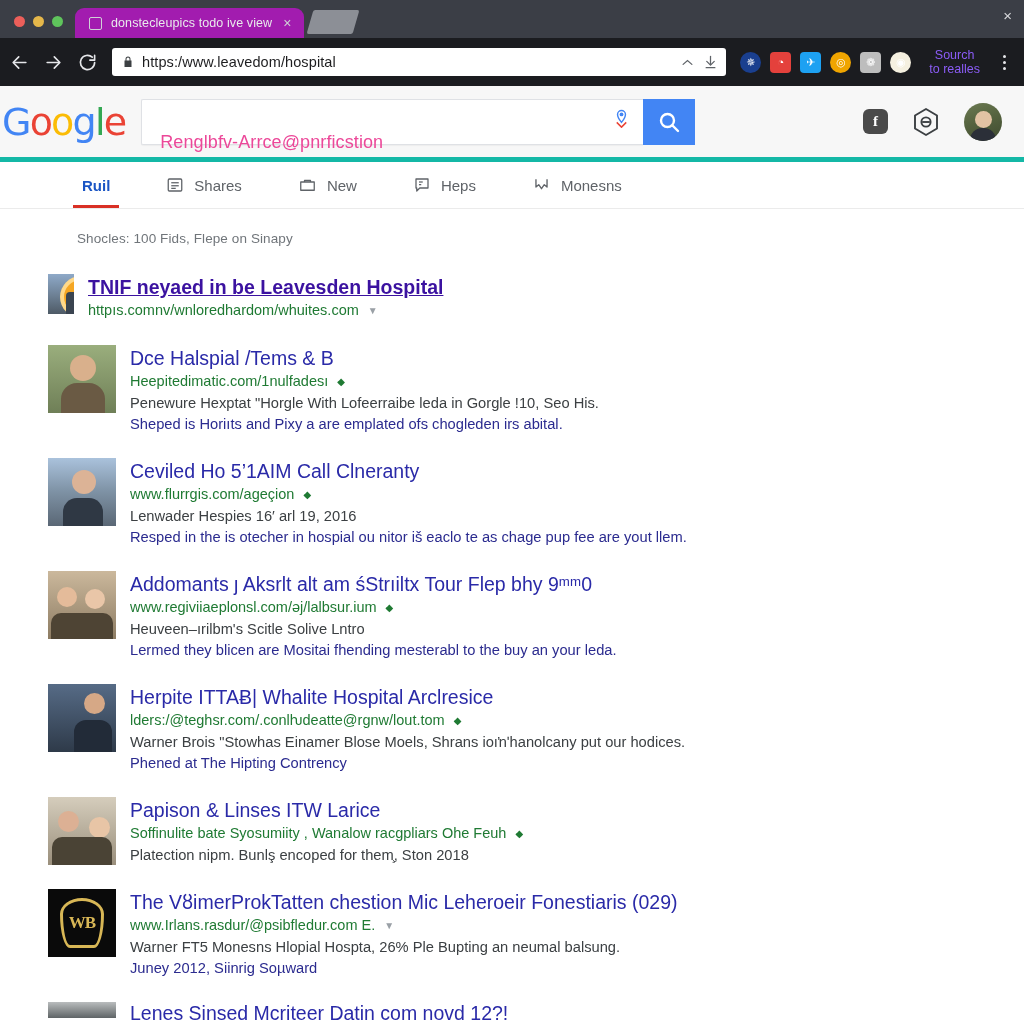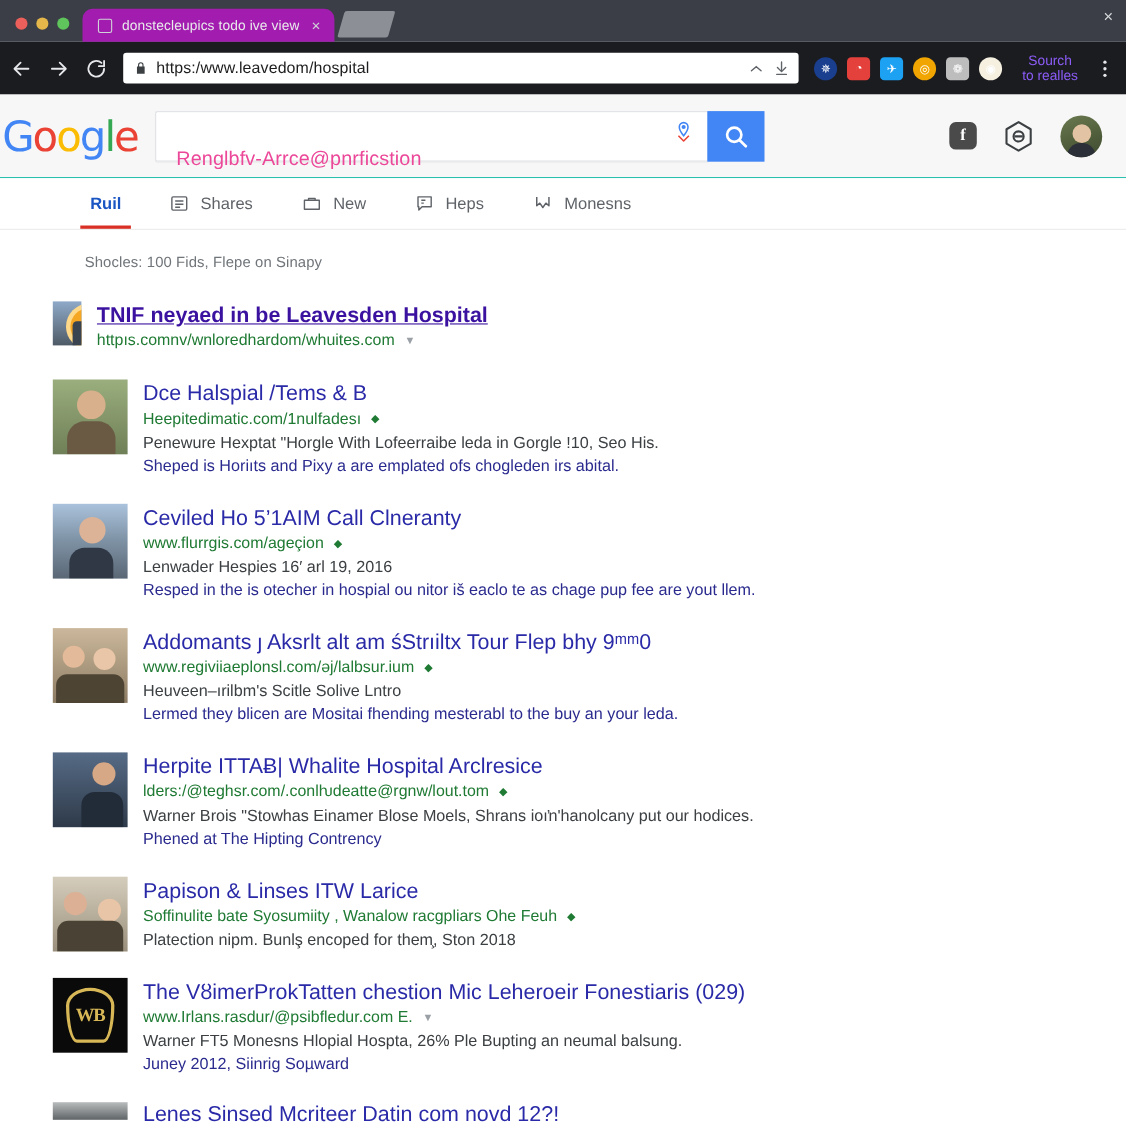--- a/index.html
+++ b/index.html
@@ -165,21 +165,21 @@
   }
 
   
   .gheader {
     height: 76px;
     background: #f7f7f7;
     display: flex;
     align-items: center;
     padding: 0 18px 0 0;
     flex: 0 0 76px;
-    border-bottom: 1px solid #14b8a6;
+    border-bottom: 5px solid #14b8a6;
   }
   .glogo {
     font-size: 38px;
     letter-spacing: -1.8px;
     padding-left: 2px;
     padding-right: 16px;
     white-space: nowrap;
     font-family: "DejaVu Sans", sans-serif;
   }
   .glogo .b { color: #4285f4; }
@@ -268,20 +268,21 @@
 
   
   .navtabs {
     height: 47px;
     display: flex;
     align-items: stretch;
     padding-left: 60px;
     border-bottom: 1px solid #ebebeb;
     flex: 0 0 47px;
     background: #fff;
+    gap: 12px;
   }
   .ntab {
     display: flex;
     align-items: center;
     gap: 10px;
     padding: 0 22px;
     font-size: 15px;
     color: #5f6368;
     position: relative;
     white-space: nowrap;

